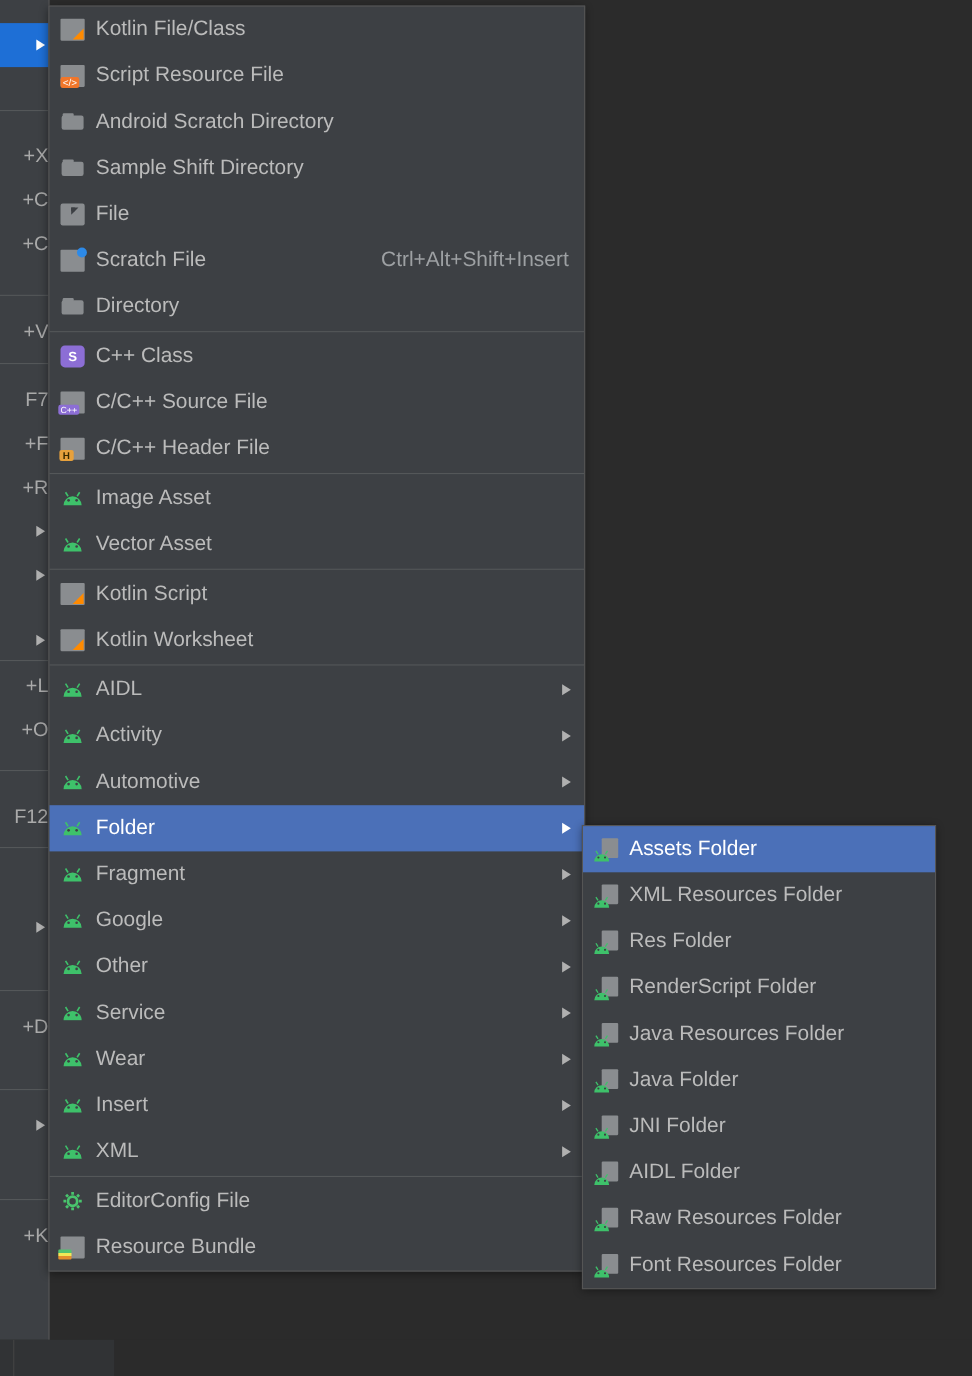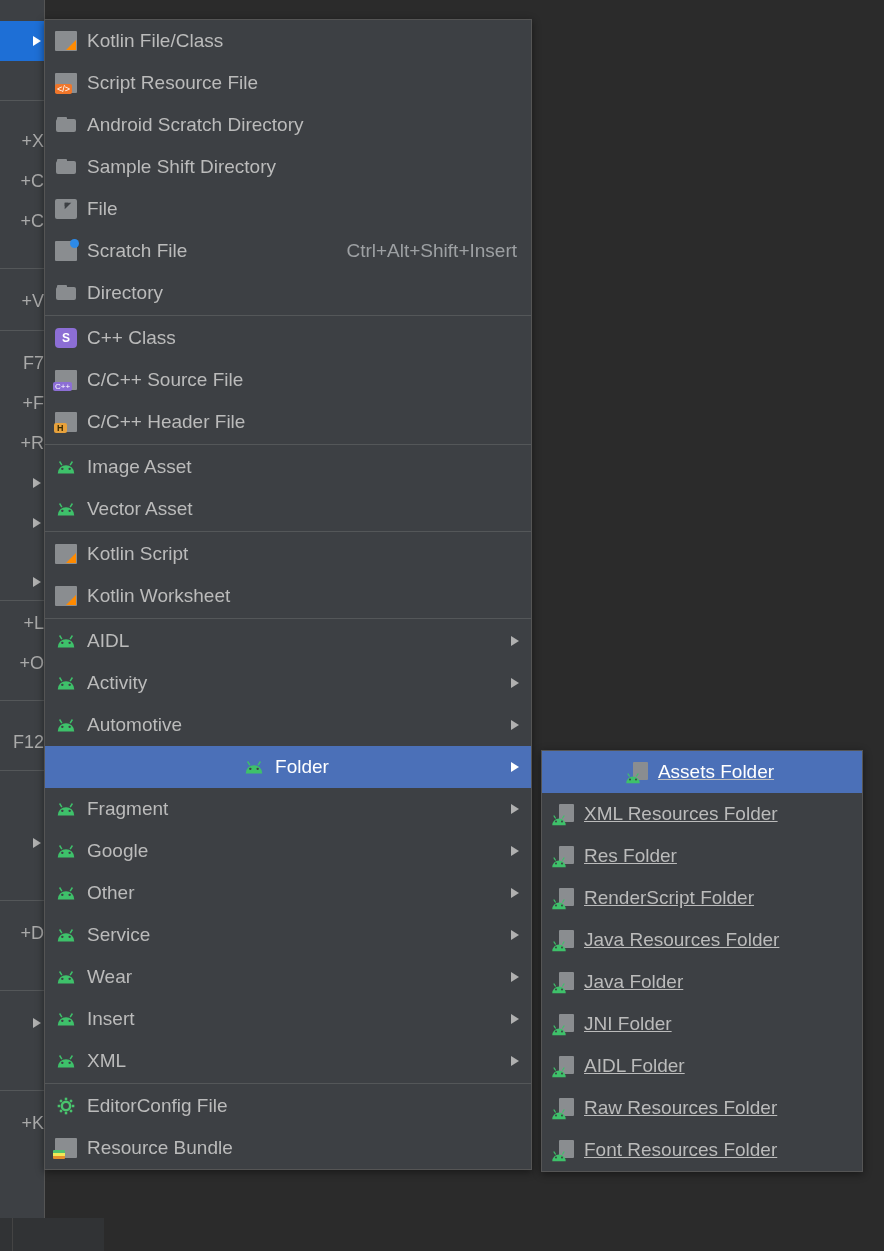--- a/index.html
+++ b/index.html
@@ -21,27 +21,27 @@
   .leftrow.sel .chev{border-left-color:#fff;}
   .leftsep{position:absolute;left:0;width:44px;height:1px;background:#545759;}
   .leftbot{position:absolute;left:0;top:1218px;width:104px;height:33px;
     background:#313335;}
   .leftbar{position:absolute;left:104px;top:1218px;width:780px;height:33px;
     background:#2b2b2b;}
   .leftedge{position:absolute;left:12px;top:1218px;width:1px;height:33px;
     background:#444;}
 
   
-  .menu{position:absolute;top:19px;background:#3d4044;border:1px solid #555;
+  .menu{position:absolute;top:5px;background:#3d4044;border:1px solid #555;
     box-shadow:0 2px 8px rgba(0,0,0,.45);}
   .menu.main{left:44px;width:486px;}
-  .menu.sub{left:541px;top:750px;width:320px;text-decoration:underline;}
+  .menu.sub{left:529px;top:750px;width:320px;}
   .mi{position:relative;height:42px;display:flex;align-items:center;
     padding:0 14px 0 10px;white-space:nowrap;}
-  .mi.sel{background:#4b70b8;color:#ffffff;justify-content:center;}
+  .mi.sel{background:#4b70b8;color:#ffffff;}
   .mi .txt{flex:0 0 auto;margin-left:10px;}
   .mi .sc{margin-left:auto;color:#9da0a3;font-size:19px;}
   .sep{height:1px;background:#545759;margin:1px 0;}
   .subarrow{position:absolute;right:12px;width:0;height:0;
     border-top:5px solid transparent;border-bottom:5px solid transparent;
     border-left:8px solid #b0b0b0;}
   .mi.sel .subarrow{border-left-color:#ffffff;}
 
   
   .ic{width:22px;height:22px;flex:0 0 22px;display:flex;align-items:center;

